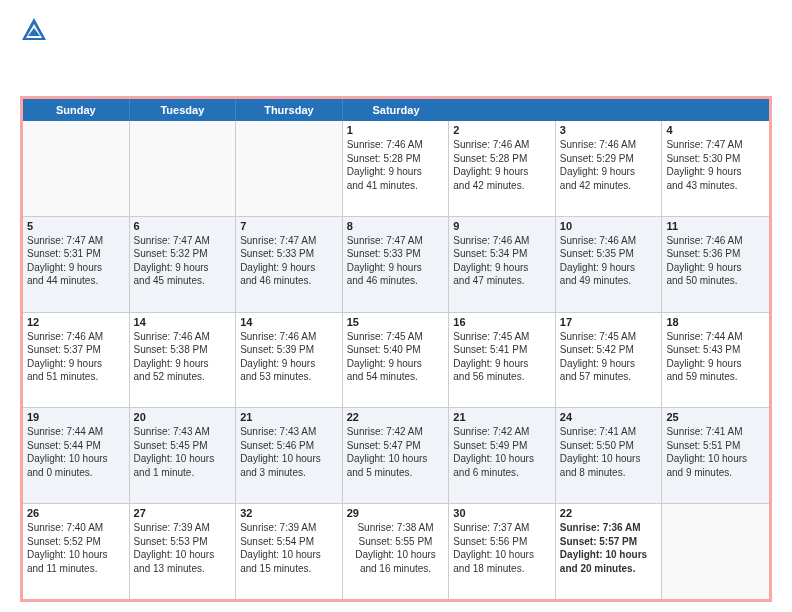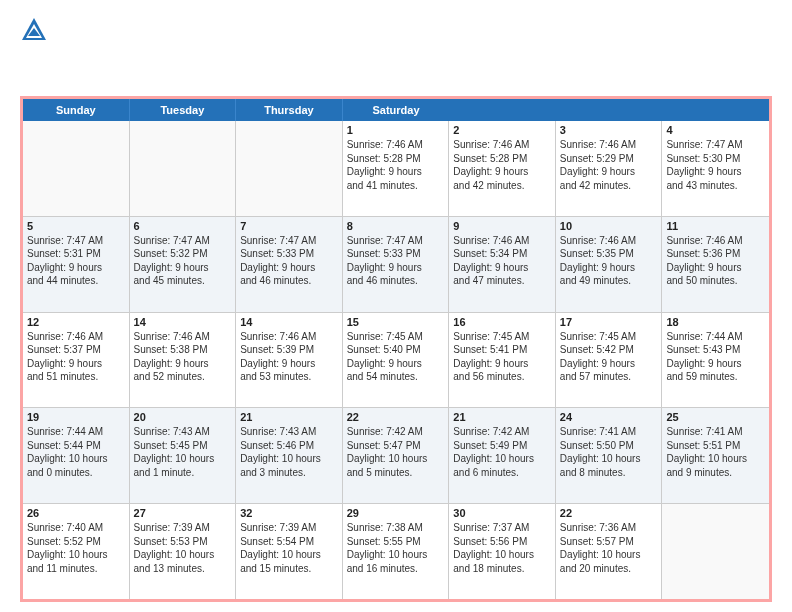--- a/index.html
+++ b/index.html
@@ -341,35 +341,35 @@
           </div>
           <div class="cal-cell">
             <div class="day-num">32</div>
             <div class="cell-info" style="white-space: pre-line;">Sunrise: 7:39 AM
 Sunset: 5:54 PM
 Daylight: 10 hours
 and 15 minutes.</div>
           </div>
           <div class="cal-cell">
             <div class="day-num">29</div>
-            <div class="cell-info" style="white-space: pre-line;">Sunrise: 7:38 AM
+            <div class="cell-info" style="white-space: pre-line; text-align: center;">Sunrise: 7:38 AM
 Sunset: 5:55 PM
 Daylight: 10 hours
 and 16 minutes.</div>
           </div>
           <div class="cal-cell">
             <div class="day-num">30</div>
             <div class="cell-info" style="white-space: pre-line;">Sunrise: 7:37 AM
 Sunset: 5:56 PM
 Daylight: 10 hours
 and 18 minutes.</div>
           </div>
           <div class="cal-cell">
             <div class="day-num">22</div>
-            <div class="cell-info" style="white-space: pre-line;">Sunrise: 7:36 AM
+            <div class="cell-info" style="white-space: pre-line; font-weight: bold;">Sunrise: 7:36 AM
 Sunset: 5:57 PM
 Daylight: 10 hours
 and 20 minutes.</div>
           </div>
           <div class="cal-cell empty"></div>
         </div>
       </div>
   </div>
 </div>
 

